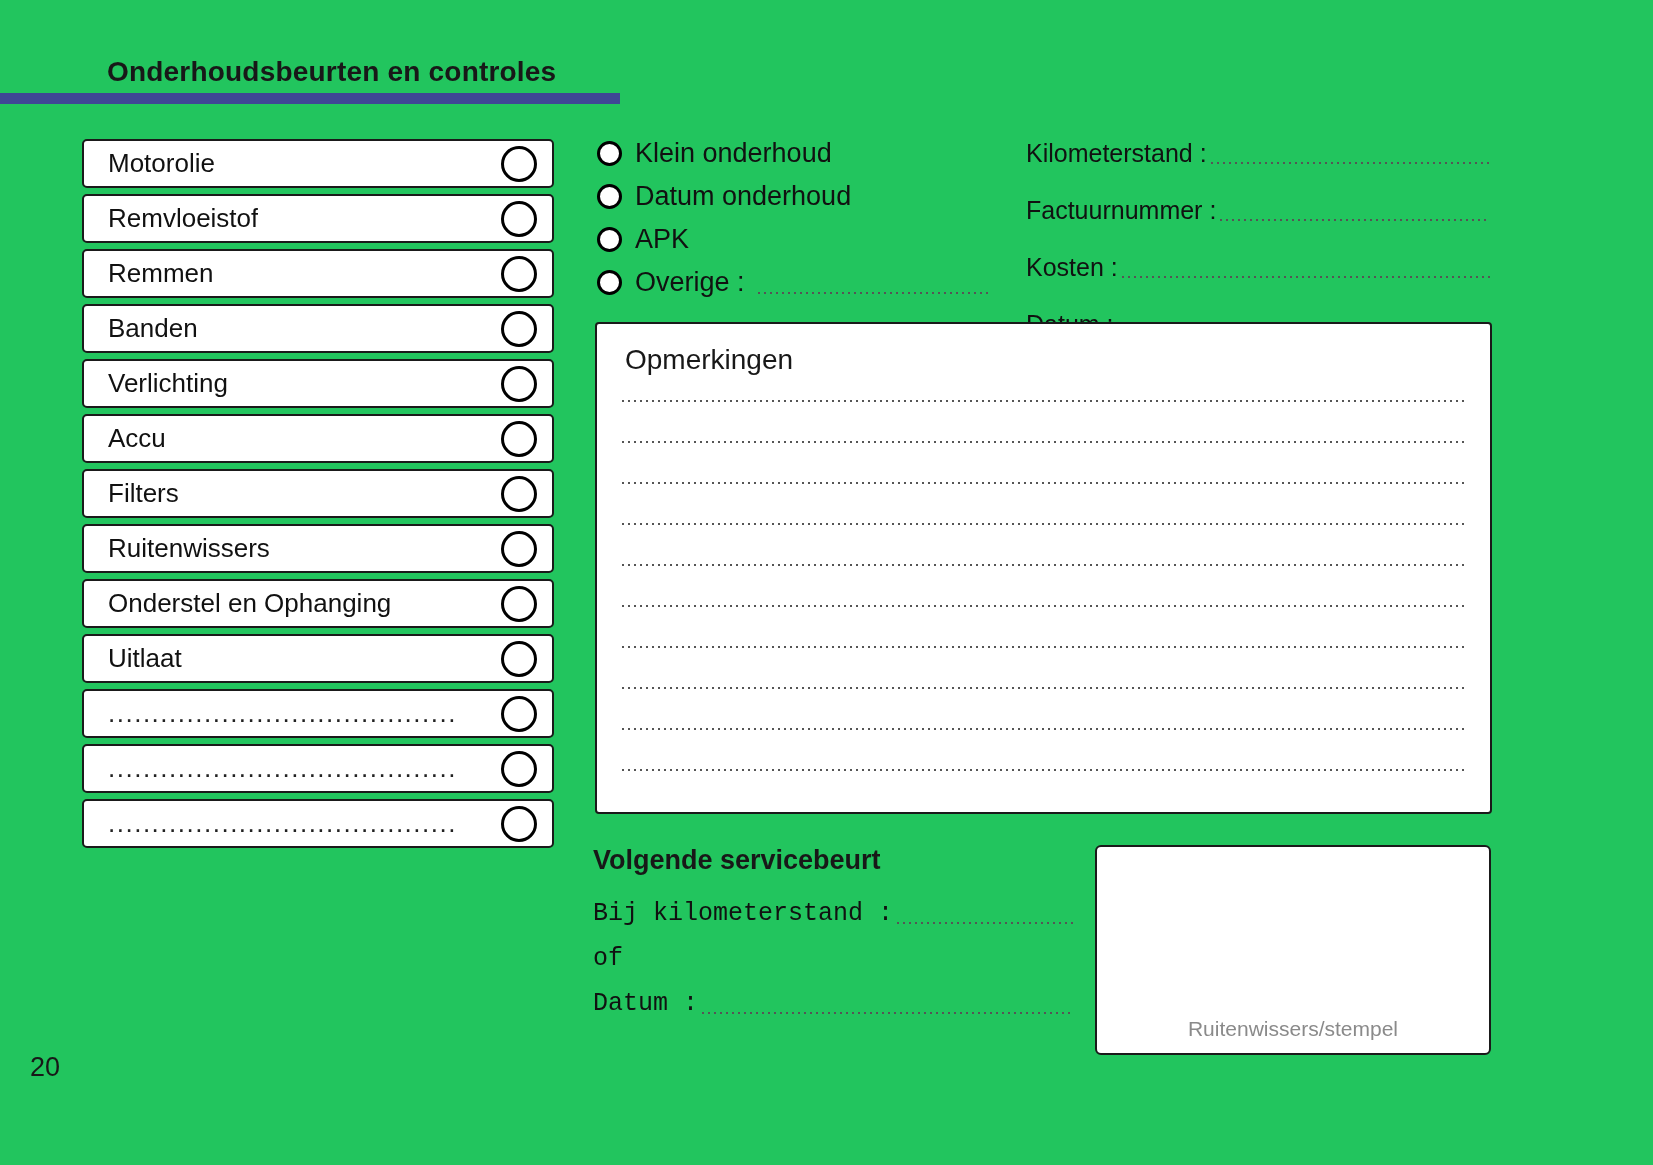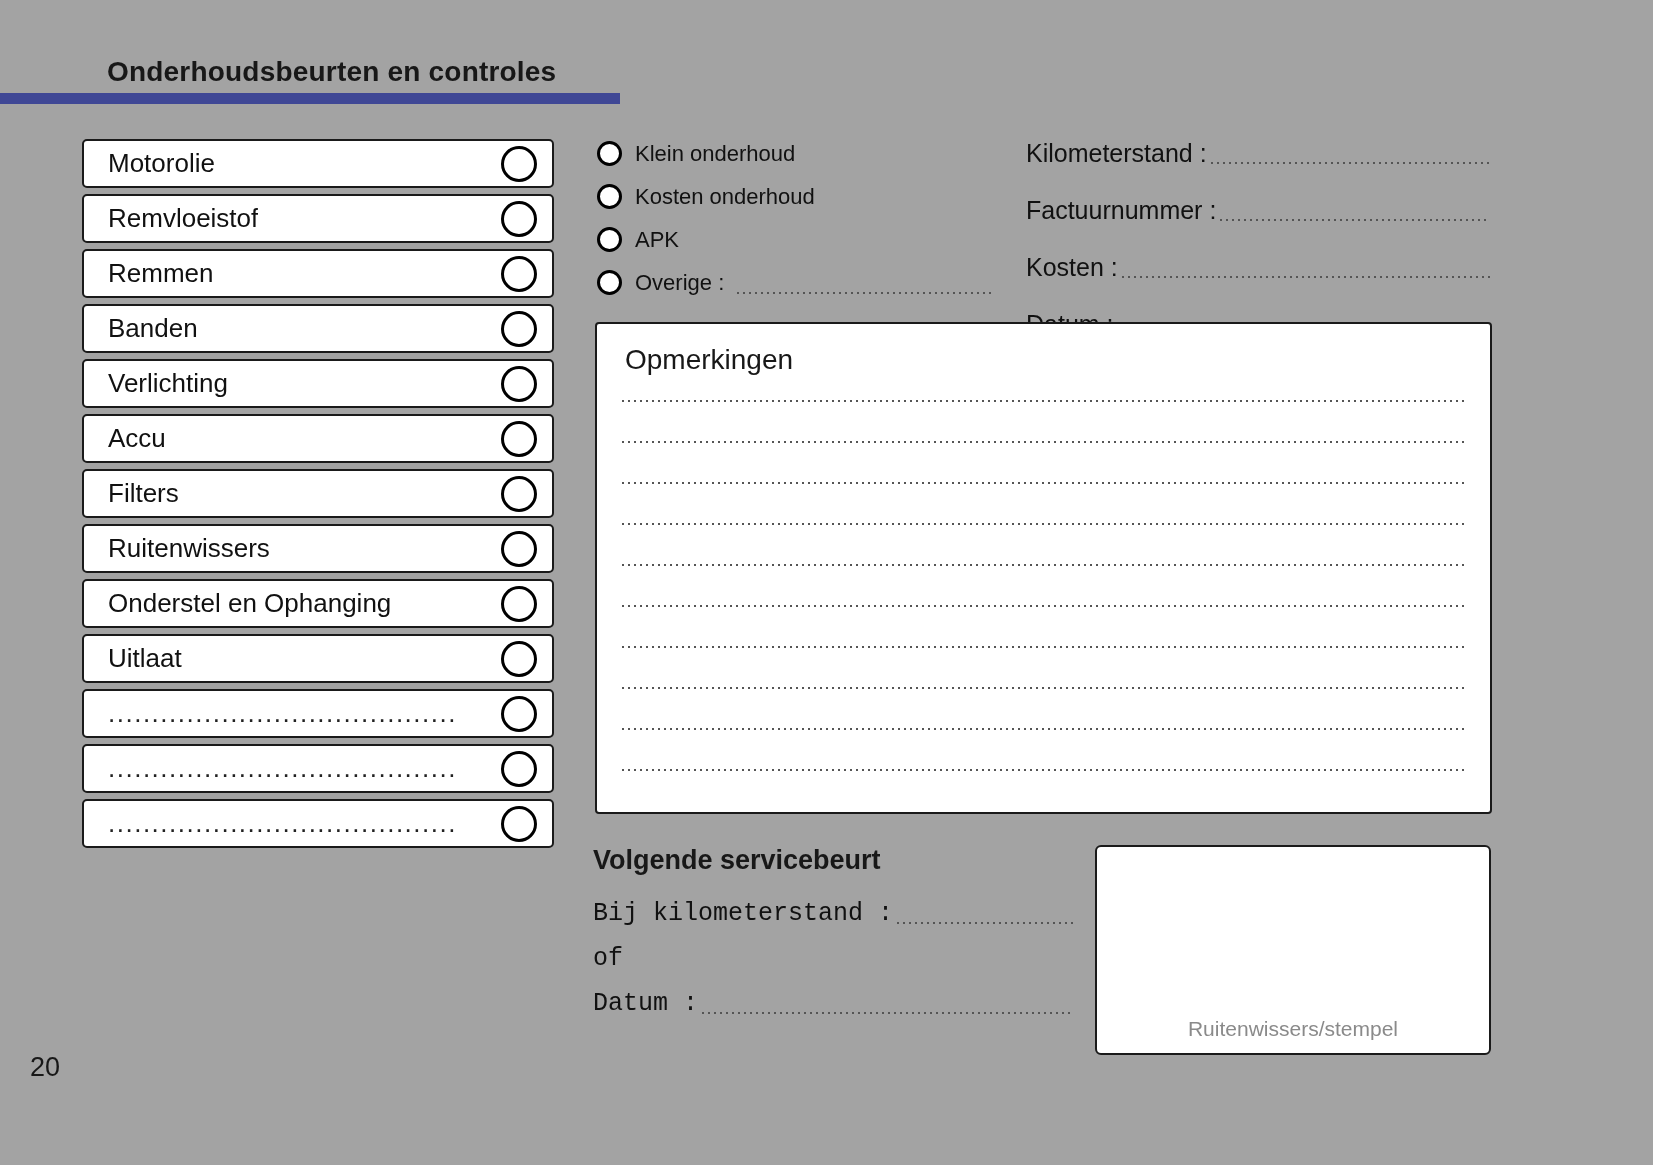--- a/index.html
+++ b/index.html
@@ -1,21 +1,21 @@
 <!DOCTYPE html>
 <html><head>
 <meta charset="utf-8">
 <style>
   * { box-sizing: border-box; margin: 0; padding: 0; }
   html, body { background: #ffffff; }
   .page {
     position: relative;
     width: 1653px;
     height: 1165px;
-    background: #a3a3a3;
+    background: #22c55e;
     font-family: "Liberation Sans", sans-serif;
     color: #111111;
     overflow: hidden;
   }
   .title {
     position: absolute;
     left: 107px;
     top: 56px;
     font-size: 28px;
     font-weight: 700;
@@ -65,21 +65,21 @@
   .service-options {
     position: absolute;
     left: 597px;
     top: 139px;
     width: 395px;
     display: flex;
     flex-direction: column;
     gap: 14px;
   }
   .opt-row { display: flex; align-items: center; gap: 13px; height: 29px; }
-  .opt-label { font-size: 22px; white-space: nowrap; }
+  .opt-label { font-size: 27px; white-space: nowrap; }
   .opt-row .fill { flex: 1; height: 1em; align-self: flex-end; margin-bottom: 3px; }
   
   .dotline {
     background-image: repeating-linear-gradient(to right, #555 0 2px, transparent 2px 6px);
     background-size: 100% 2px;
     background-repeat: no-repeat;
     background-position: left bottom;
   }
   
   .details {
@@ -221,21 +221,21 @@
       </div>
     </div>
 
   <div class="service-options">
       <div class="opt-row">
         <span class="circle circle-sm"></span>
         <span class="opt-label">Klein onderhoud</span>
       </div>
       <div class="opt-row">
         <span class="circle circle-sm"></span>
-        <span class="opt-label">Kosten onderhoud</span>
+        <span class="opt-label">Datum onderhoud</span>
       </div>
       <div class="opt-row">
         <span class="circle circle-sm"></span>
         <span class="opt-label">APK</span>
       </div>
       <div class="opt-row">
         <span class="circle circle-sm"></span>
         <span class="opt-label">Overige :</span>
         <span class="dotline fill"></span>
       </div>

